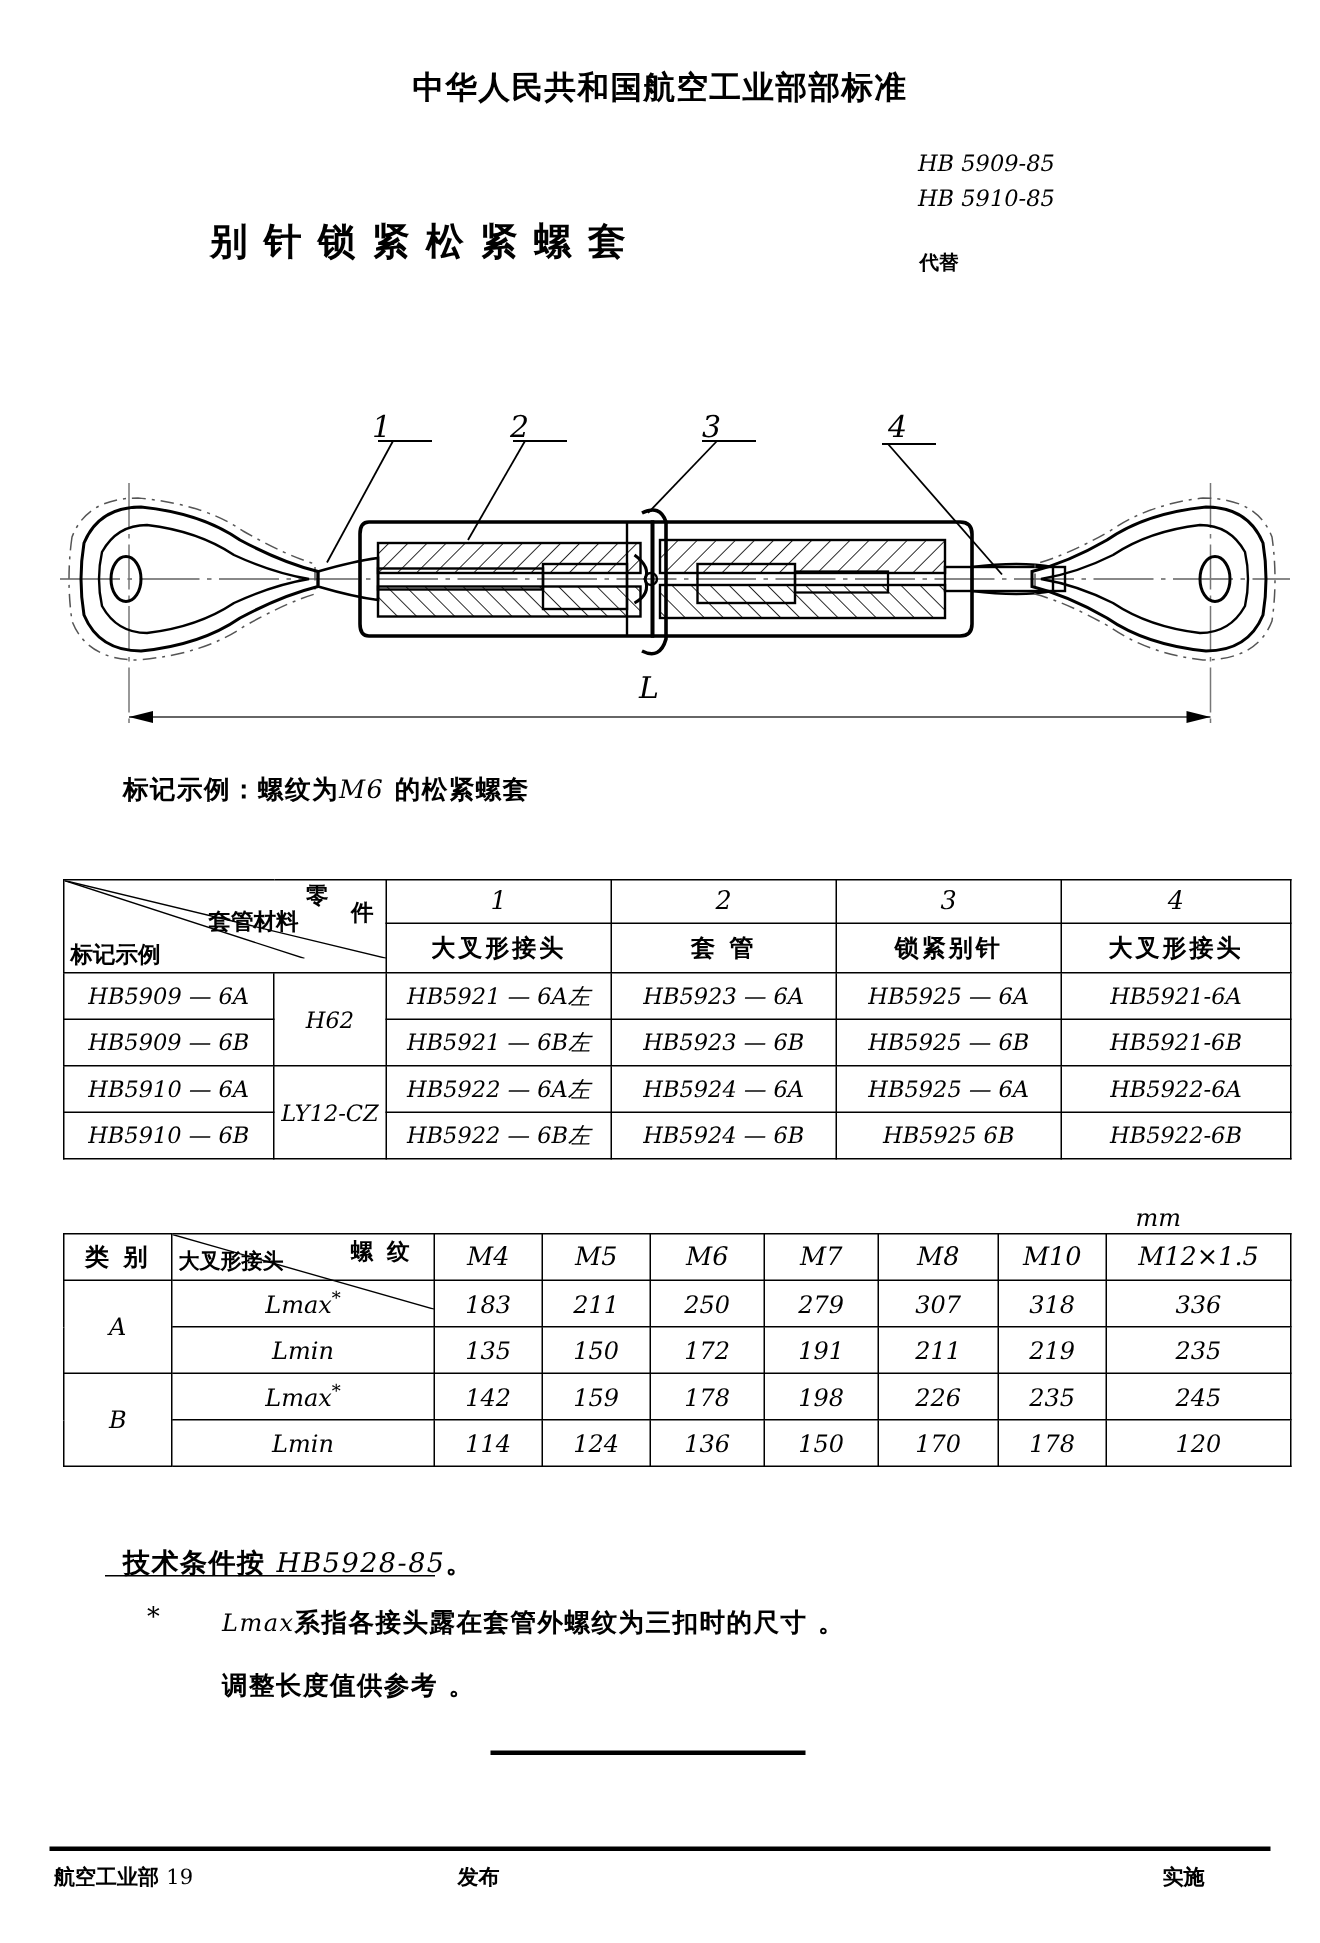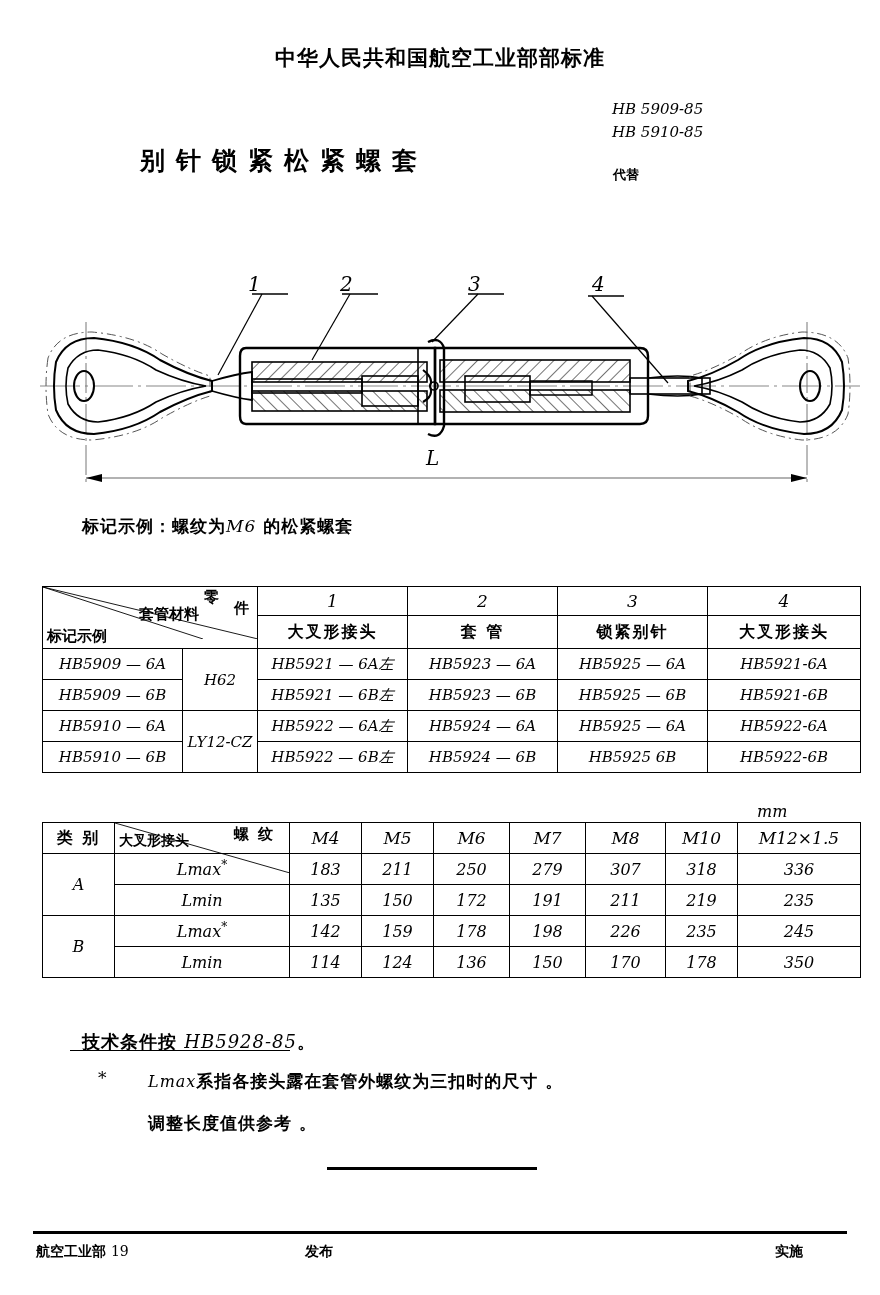--- a/index.html
+++ b/index.html
@@ -569,21 +569,21 @@
         <td>245</td>
       </tr>
       <tr>
         <td class="lrow">Lmin</td>
         <td>114</td>
         <td>124</td>
         <td>136</td>
         <td>150</td>
         <td>170</td>
         <td>178</td>
-        <td>350</td>
+        <td>120</td>
       </tr>
     </tbody>
   </table>
 
   <div class="tech-note">
     <span>技术条件按</span>
     <span class="lat">HB5928-85</span><span>。</span>
   </div>
 
   <div class="rule-short"></div>

